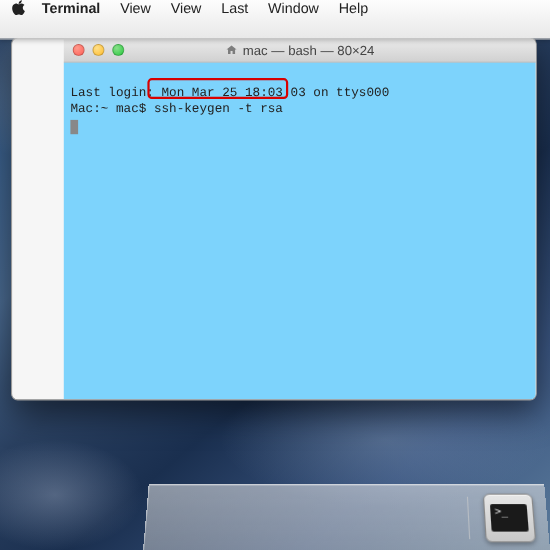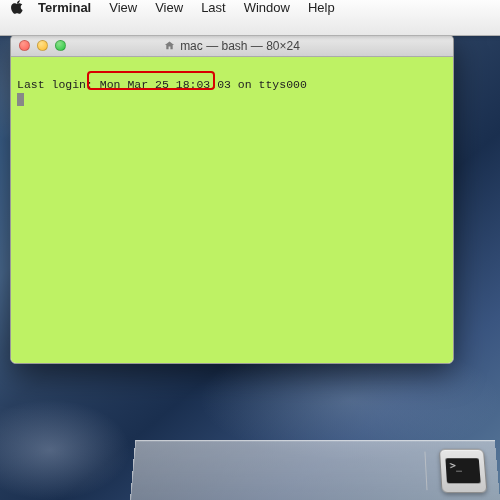--- a/index.html
+++ b/index.html
@@ -48,28 +48,29 @@
       margin-right: 18px;
     }
     .menubar-item.app {
       font-weight: bold;
     }
     
     .terminal-window {
       position: absolute;
       top: 34px;
       left: 10px;
-      width: 444px;
+      width: 478px;
       height: 330px;
       background: #f6f6f6;
       border: 1px solid #999;
       border-radius: 6px;
       box-shadow: 0 10px 30px rgba(0,0,0,0.5);
       z-index: 5;
       overflow: hidden;
+      padding-left: 47px;
     }
     .titlebar {
       height: 22px;
       background: linear-gradient(#ebebeb, #d1d1d1);
       border-bottom: 1px solid #aaa;
       display: flex;
       align-items: center;
       padding: 0 8px;
       font-size: 12px;
       color: #444;
@@ -103,21 +104,21 @@
       width: 11px;
       height: 11px;
       opacity: 0.7;
     }
     .terminal-body {
       padding: 4px 6px;
       font-family: Menlo, Monaco, "Courier New", monospace;
       font-size: 11.5px;
       line-height: 1.35;
       color: #222;
-      background: #bef264;
+      background: #7dd3fc;
       height: calc(100% - 22px);
       position: relative;
       white-space: pre;
     }
     .term-line {
       white-space: pre;
     }
     .highlight-box {
       position: absolute;
       border: 2.5px solid #d80000;
@@ -210,21 +211,21 @@
       <div class="light green"></div>
     </div>
     <div class="titlebar-title">
       <svg class="home-icon" viewBox="0 0 24 24">
         <path fill="#555" d="M12 3l10 8h-3v9h-5v-6h-4v6H5v-9H2z"></path>
       </svg>
       <span>mac — bash — 80×24</span>
     </div>
   </div>
   <div class="terminal-body">
-<div class="term-line">Last login: Mon Mar 25 18:03:03 on ttys000</div><span class="cursor-block"></span>
+<div class="term-line">Last login: Mon Mar 25 18:03:03 on ttys000</div><div class="term-line"><span>Mac:~ mac$ </span><span>ssh-keygen -t rsa</span></div><span class="cursor-block"></span>
     <div class="highlight-box" style="top:14px; left:76px; width:128px; height:19px;"></div>
   </div>
 </div>
 
 <div class="dock-fragment">
   <div class="dock-surface">
     <div class="dock-divider"></div>
     <div class="dock-icon-terminal">
       <div class="dock-icon-terminal-inner">
         <span>&gt;_</span>

